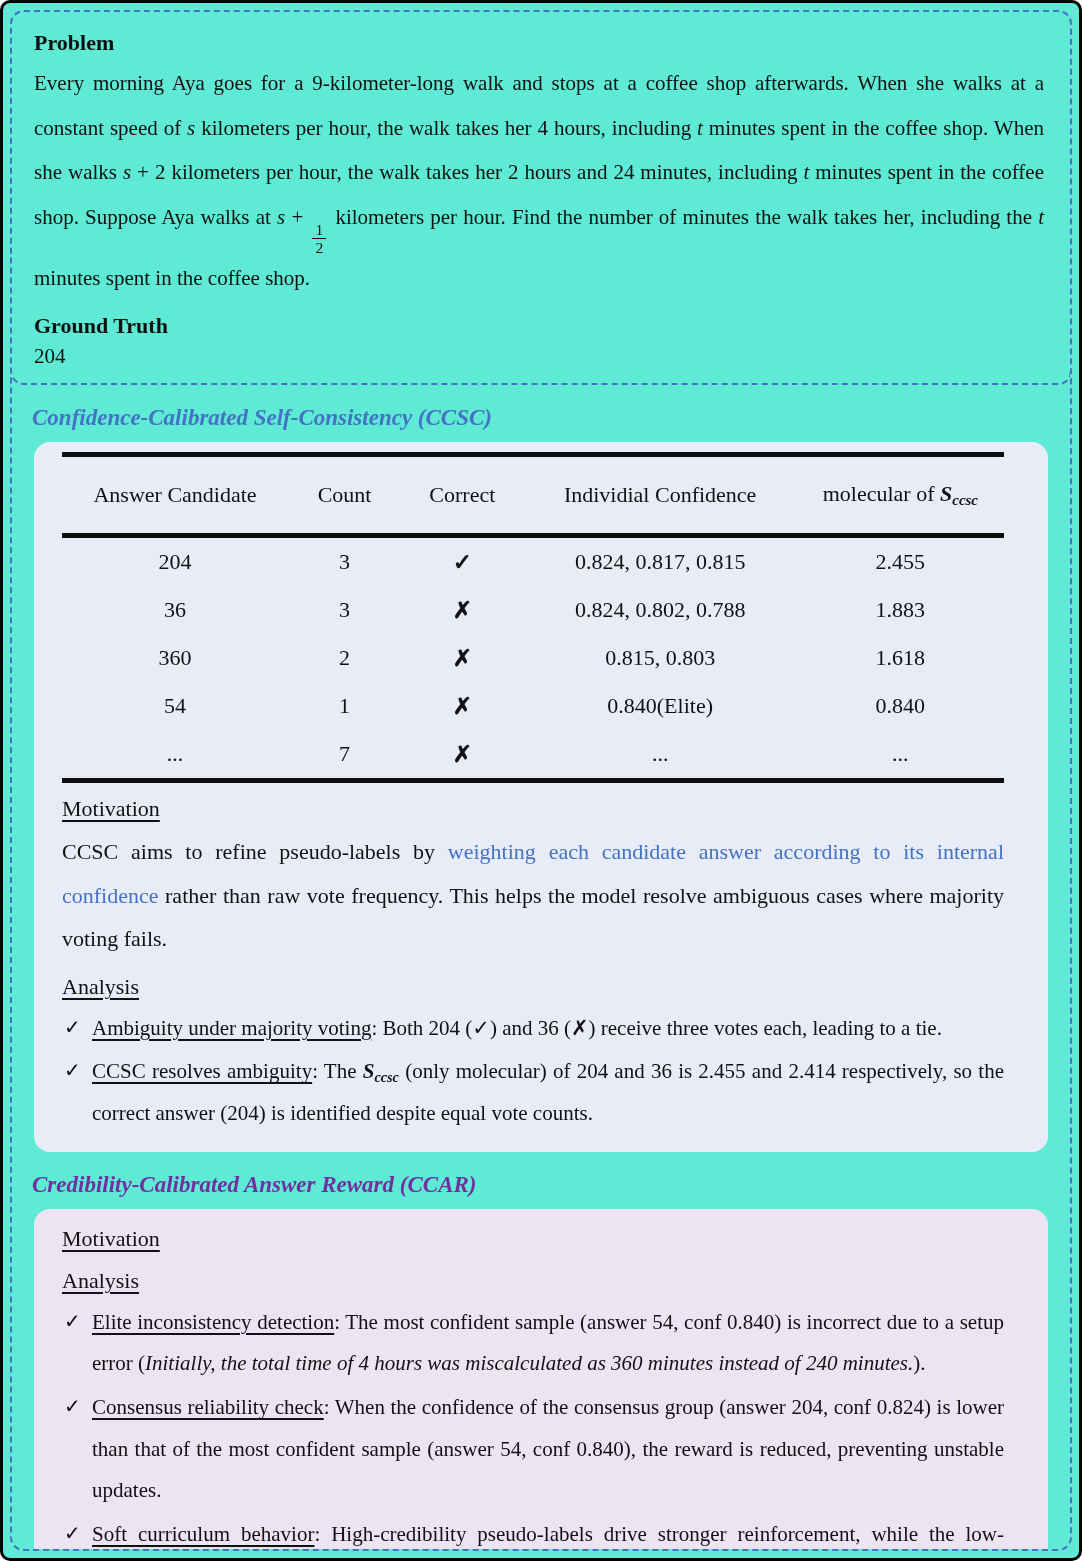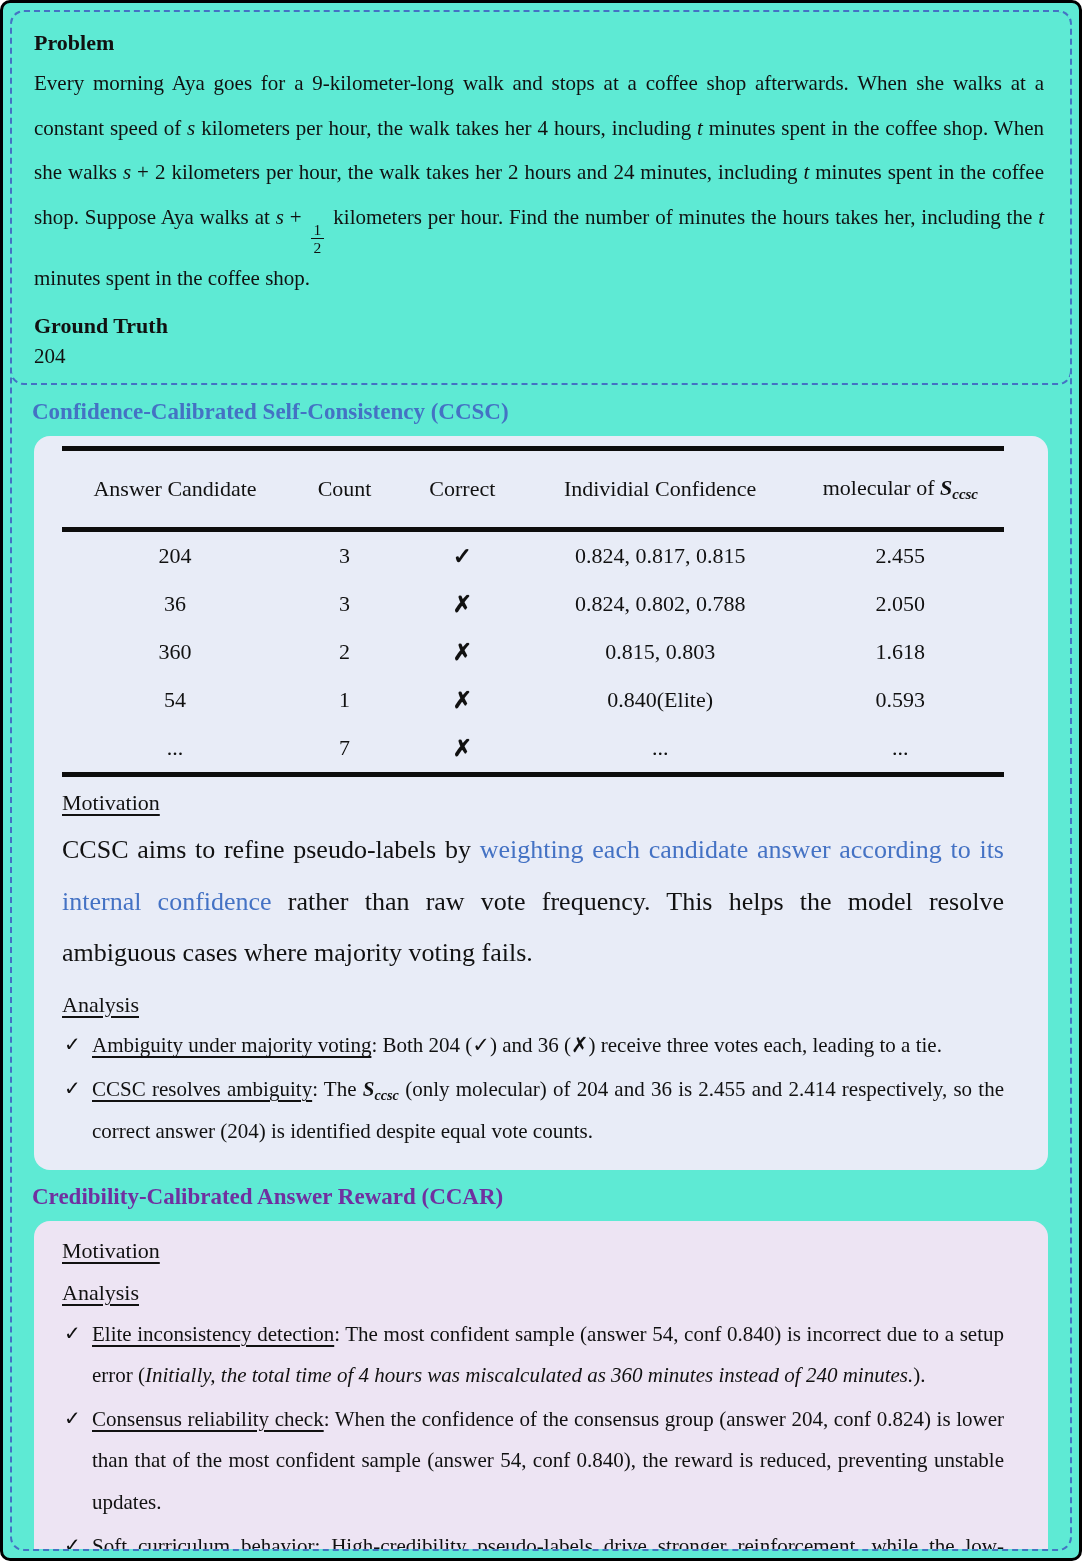--- a/index.html
+++ b/index.html
@@ -35,22 +35,23 @@
   .prob-text {
     font-size: 21px; line-height: 2.12;
     text-align: justify;
     margin-top: 2px;
   }
   .gt-heading { margin-top: 8px; }
   .gt-value { font-size: 21px; line-height: 1.4; }
   
   .sec-title {
     font-size: 23px; font-weight: bold;
-    margin: 13px 0 9px 20px;
+    margin: 19px 0 9px 20px;
     line-height: 1.25;
+    font-style: italic;
   }
   .sec-title.blue   { color: #4472C4; }
   .sec-title.purple { color: #7030A0; }
   
   .panel {
     margin: 0 22px;
     border-radius: 16px;
     padding: 10px 44px 16px 28px;
   }
   .panel.blue-bg   { background: #E8ECF7; }
@@ -74,21 +75,21 @@
   
   .sub-heading {
     font-size: 22px; font-weight: normal;
     text-decoration: underline;
     text-decoration-thickness: 2px;
     text-underline-offset: 4px;
     margin: 10px 0 5px 0;
     line-height: 1.45;
   }
   .para {
-    font-size: 26px; line-height: 1.98;
+    font-size: 22px; line-height: 1.98;
     text-align: justify;
   }
   
   ul.analysis { list-style: none; }
   ul.analysis li {
     position: relative;
     padding-left: 30px;
     font-size: 21px; line-height: 1.98;
     text-align: justify;
     margin-bottom: 2px;
@@ -116,21 +117,21 @@
 <body>
 
 <div class="page">
   <div class="outer-frame">
 
     <section class="problem-box">
       <div class="h-bold">Problem</div>
       <p class="prob-text"><span>Every morning Aya goes for a 9-kilometer-long walk and stops at a coffee shop afterwards. When she walks at a constant speed of </span><span class="i">s</span><span> kilometers per hour, the walk takes her 4 hours, including </span><span class="i">t</span><span> minutes spent in the coffee shop. When she walks </span><span class="i">s</span><span> + 2  kilometers per hour, the walk takes her 2 hours and 24 minutes, including </span><span class="i">t</span><span>  minutes spent in the coffee shop. Suppose Aya walks at </span><span class="i">s</span><span> + </span><span class="frac">
             <span class="num">1</span>
             <span class="den">2</span>
-          </span><span>  kilometers per hour. Find the number of minutes the hours takes her, including the </span><span class="i">t</span><span>  minutes spent in the coffee shop.</span></p>
+          </span><span>  kilometers per hour. Find the number of minutes the walk takes her, including the </span><span class="i">t</span><span>  minutes spent in the coffee shop.</span></p>
       <div class="h-bold gt-heading">Ground Truth</div>
       <div class="gt-value">204</div>
     </section>
 
     <section>
       <h2 class="sec-title blue">Confidence-Calibrated Self-Consistency (CCSC)</h2>
       <div class="panel blue-bg">
         <table>
           <colgroup>
             <col style="width:24%">
@@ -154,35 +155,35 @@
                 <td>3</td>
                 <td class="mark">✓</td>
                 <td>0.824, 0.817, 0.815</td>
                 <td>2.455</td>
               </tr>
               <tr>
                 <td>36</td>
                 <td>3</td>
                 <td class="mark">✗</td>
                 <td>0.824, 0.802, 0.788</td>
-                <td>2.050</td>
+                <td>1.883</td>
               </tr>
               <tr>
                 <td>360</td>
                 <td>2</td>
                 <td class="mark">✗</td>
                 <td>0.815, 0.803</td>
                 <td>1.618</td>
               </tr>
               <tr>
                 <td>54</td>
                 <td>1</td>
                 <td class="mark">✗</td>
                 <td>0.840(Elite)</td>
-                <td>0.593</td>
+                <td>0.840</td>
               </tr>
               <tr>
                 <td>...</td>
                 <td>7</td>
                 <td class="mark">✗</td>
                 <td>...</td>
                 <td>...</td>
               </tr>
             </tbody>
         </table>

